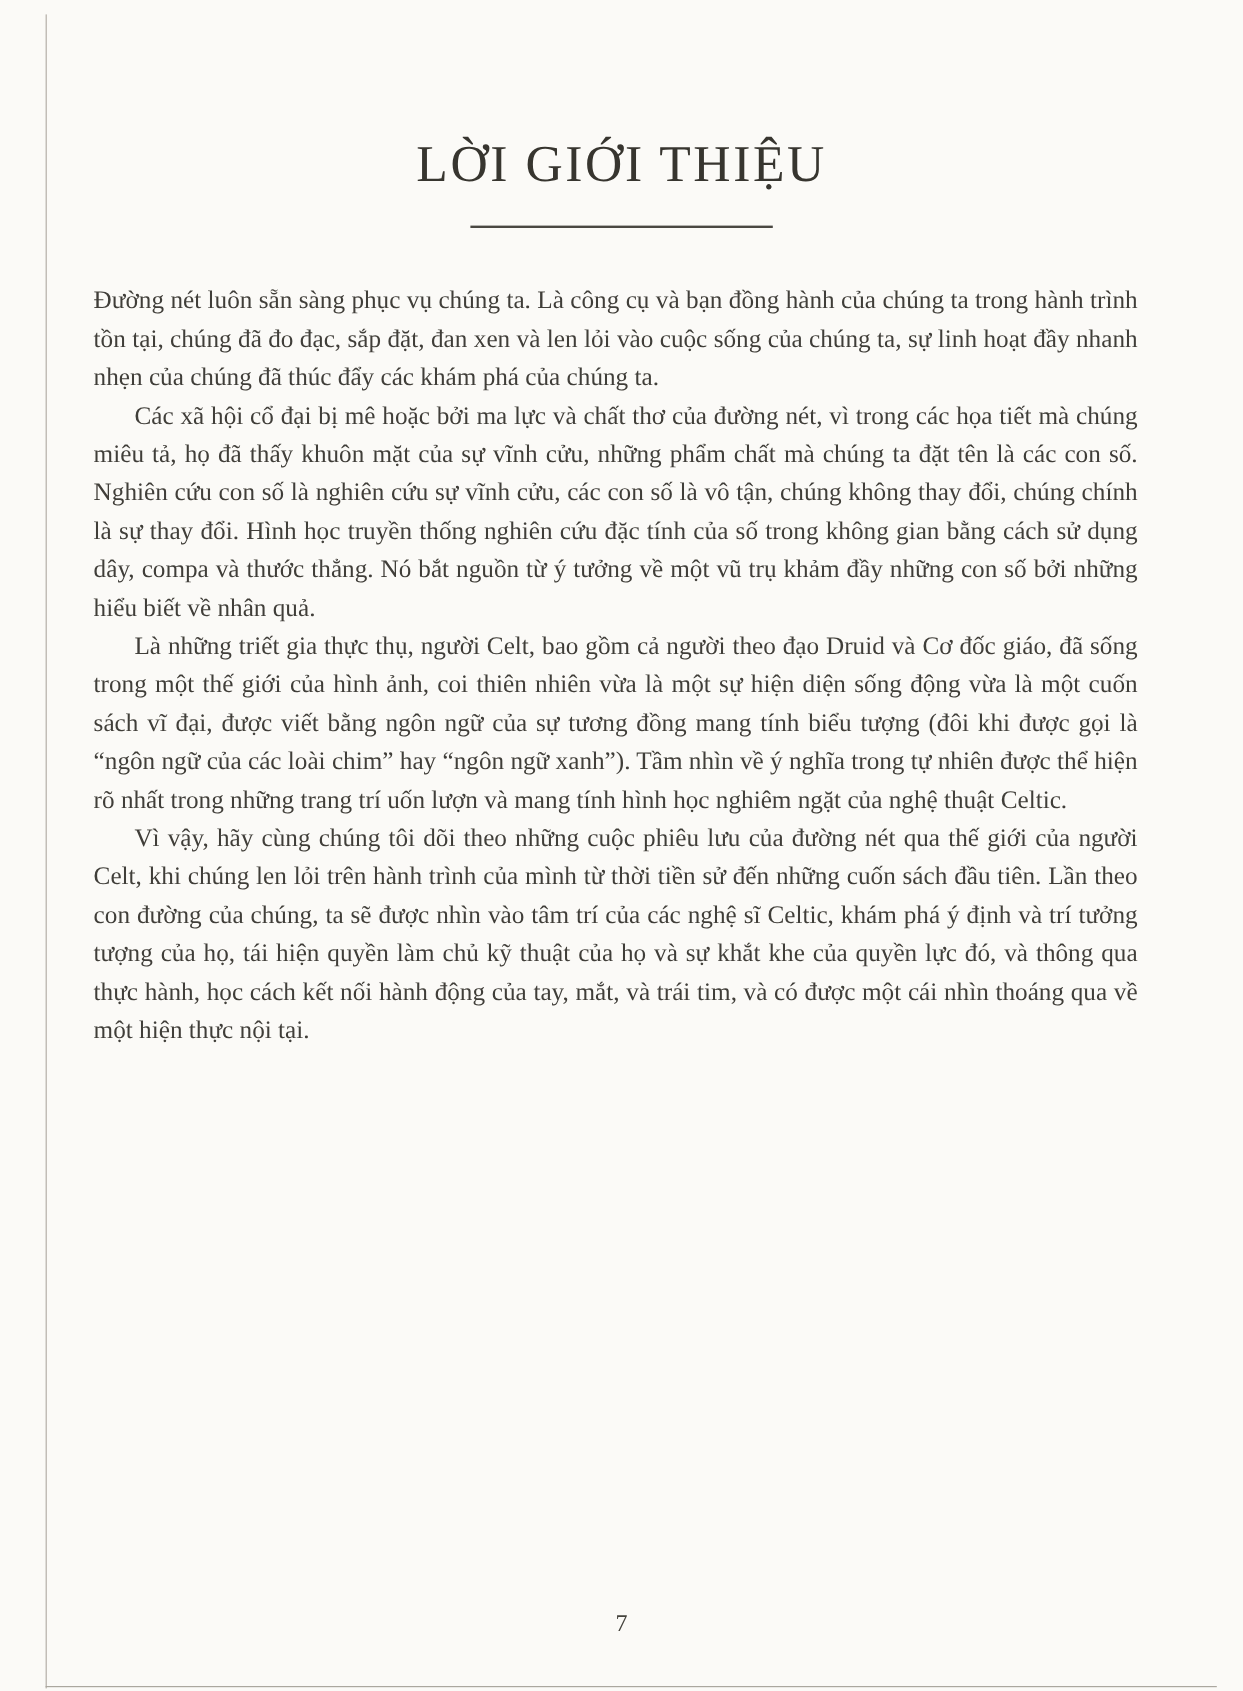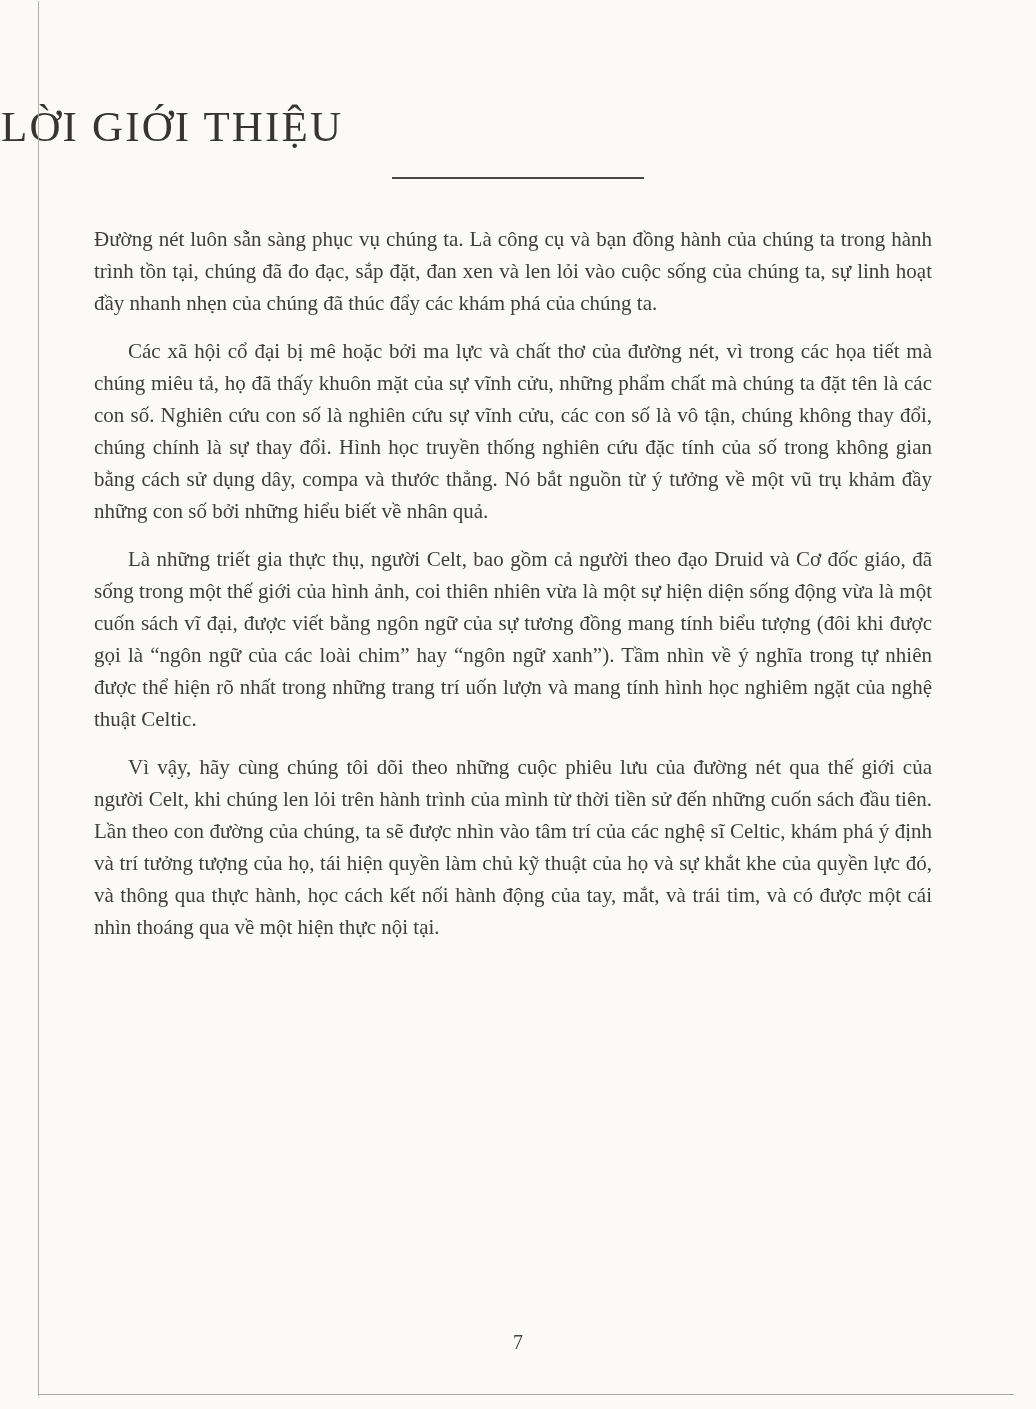--- a/index.html
+++ b/index.html
@@ -30,22 +30,23 @@
   }
   .edge-bottom {
     position: absolute;
     left: 38px;
     right: 22px;
     top: 1393px;
     height: 1px;
     background: #aba79f;
   }
   .title {
-    margin: 1px;
+    margin: 12px;
     padding-top: 101px;
+    text-align: center;
     font-size: 43px;
     font-weight: 400;
     letter-spacing: 0.05em;
     color: #37352f;
   }
   .title-rule {
     width: 252px;
     height: 2px;
     background: #4a4842;
     margin: 26px auto 0 auto;
@@ -53,21 +54,21 @@
   .body-text {
     margin-top: 44px;
     padding-left: 78px;
     padding-right: 88px;
     font-size: 21px;
     line-height: 32px;
     text-align: justify;
     color: #403e39;
   }
   .body-text p {
-    margin: 16px;
+    margin: 0;
     text-indent: 34px;
   }
   .body-text p.no-indent {
     text-indent: 0;
   }
   .page-number {
     position: absolute;
     top: 1330px;
     left: 0;
     width: 100%;

